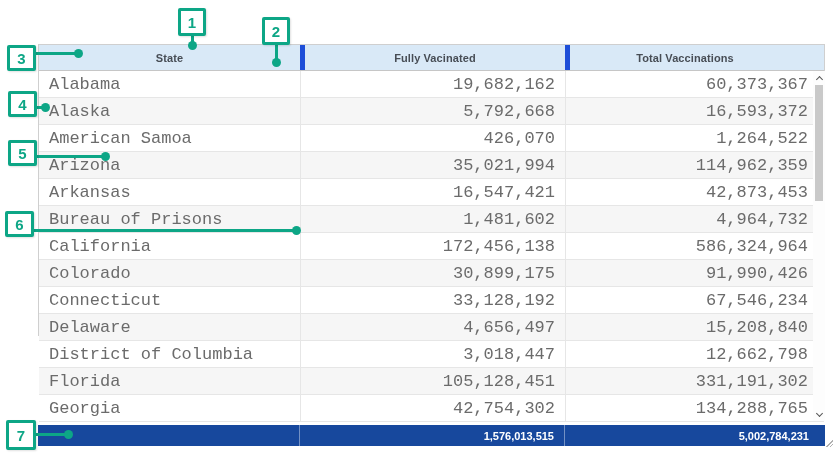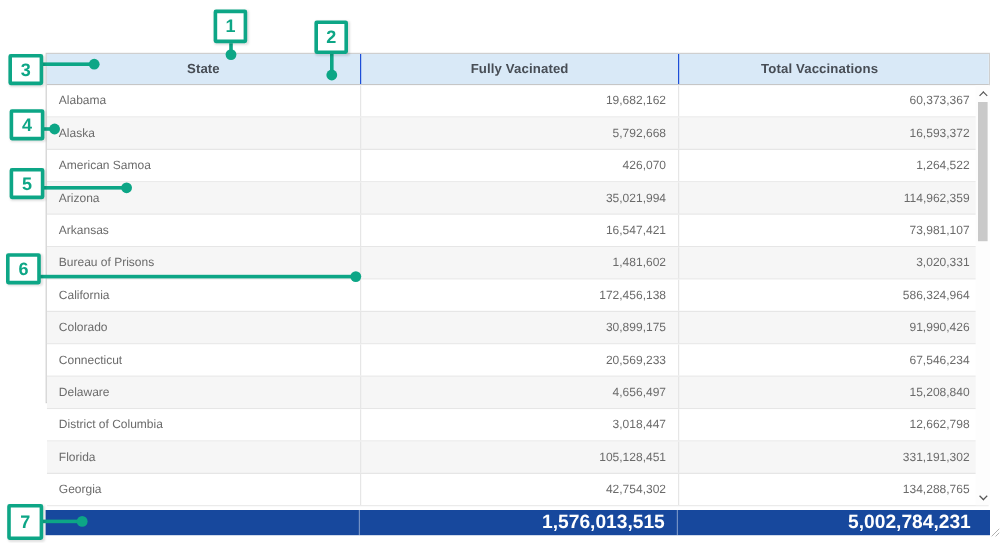--- a/index.html
+++ b/index.html
@@ -13,47 +13,47 @@
     border:1px solid #cfcfcf; background:#fff;
   }
   .grid-header {
     display:grid; grid-template-columns:261px 265px 259px; height:26px;
     background:#d9e9f7; border-bottom:1px solid #c6c6c6;
   }
   .hcell {
     display:flex; align-items:center; justify-content:center;
     font-size:11px; font-weight:bold; color:#474d55; letter-spacing:.1px;
   }
-  .hcell + .hcell { border-left:1px solid #1d4ed8; }
+  .hcell + .hcell { border-left:5px solid #1d4ed8; }
   .hcell.c2 { padding-right:24px; }
 
   .grid-body { height:351px; overflow:hidden; }
   .trow {
     display:grid; grid-template-columns:261px 265px 259px; height:27px;
     border-bottom:1px solid #e6e6e6; background:#fff;
   }
   .trow:nth-child(even) { background:#f6f6f6; }
   .tcell {
-    display:flex; align-items:center; font-size:10px; color:#6b6b6b;
-    overflow:hidden; white-space:nowrap;
+    display:flex; align-items:center; font-size:17px; color:#6b6b6b;
+    overflow:hidden; white-space:nowrap;font-family:Liberation Mono, monospace;
   }
   .tcell.c0 { padding-left:10px; }
   .tcell.c1, .tcell.c2 { justify-content:flex-end; }
   .tcell.c1 { padding-right:10px; border-left:1px solid #e6e6e6; }
   .tcell.c2 { padding-right:16px; border-left:1px solid #e6e6e6; }
 
   
   .total-row {
     position:absolute; left:38px; top:425px; width:787px; height:21px;
     display:grid; grid-template-columns:261px 265px 261px;
     background:#17489d; color:#fff;
   }
   .total-cell {
     display:flex; align-items:center; justify-content:flex-end;
-    font-size:16px; font-weight:bold;
+    font-size:11px; font-weight:bold;
   }
   .total-cell + .total-cell { border-left:1px solid rgba(255,255,255,.4); }
   .total-cell.c1 { padding-right:10px; }
   .total-cell.c2 { padding-right:16px; }
 
   
   .v-scrollbar {
     position:absolute; left:813px; top:71px; width:12px; height:350px;
     background:#fdfdfd;
   }
@@ -110,40 +110,40 @@
           <div class="tcell c2">1,264,522</div>
         </div>
         <div class="trow">
           <div class="tcell c0">Arizona</div>
           <div class="tcell c1">35,021,994</div>
           <div class="tcell c2">114,962,359</div>
         </div>
         <div class="trow">
           <div class="tcell c0">Arkansas</div>
           <div class="tcell c1">16,547,421</div>
-          <div class="tcell c2">73,981,107</div>
+          <div class="tcell c2">42,873,453</div>
         </div>
         <div class="trow">
           <div class="tcell c0">Bureau of Prisons</div>
           <div class="tcell c1">1,481,602</div>
-          <div class="tcell c2">3,020,331</div>
+          <div class="tcell c2">4,964,732</div>
         </div>
         <div class="trow">
           <div class="tcell c0">California</div>
           <div class="tcell c1">172,456,138</div>
           <div class="tcell c2">586,324,964</div>
         </div>
         <div class="trow">
           <div class="tcell c0">Colorado</div>
           <div class="tcell c1">30,899,175</div>
           <div class="tcell c2">91,990,426</div>
         </div>
         <div class="trow">
           <div class="tcell c0">Connecticut</div>
-          <div class="tcell c1">20,569,233</div>
+          <div class="tcell c1">33,128,192</div>
           <div class="tcell c2">67,546,234</div>
         </div>
         <div class="trow">
           <div class="tcell c0">Delaware</div>
           <div class="tcell c1">4,656,497</div>
           <div class="tcell c2">15,208,840</div>
         </div>
         <div class="trow">
           <div class="tcell c0">District of Columbia</div>
           <div class="tcell c1">3,018,447</div>

